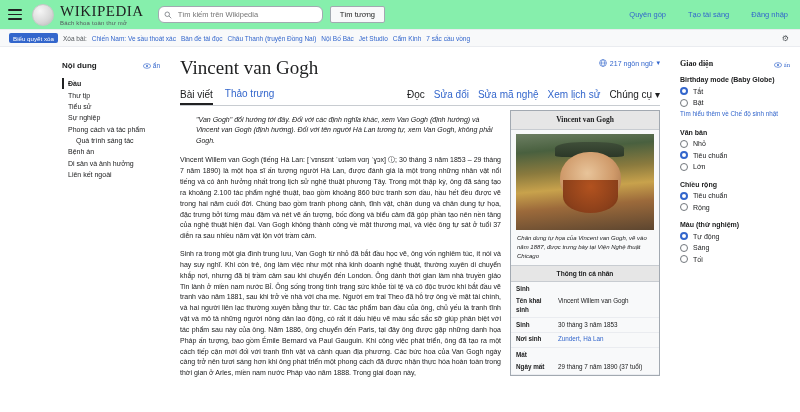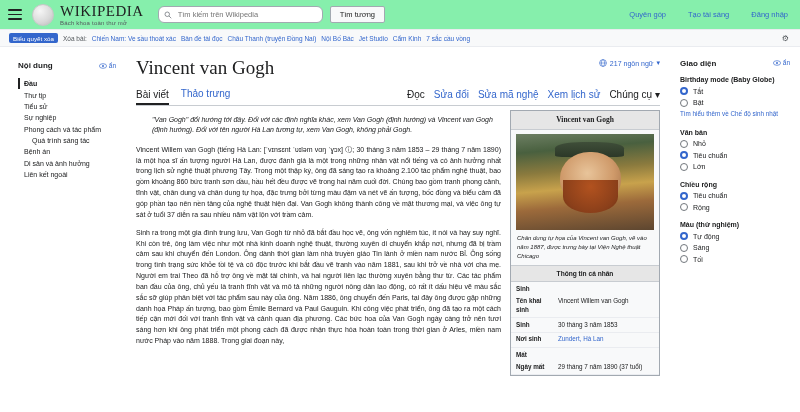--- a/index.html
+++ b/index.html
@@ -69,21 +69,21 @@
     font-size: 6.5px; color:#54595d;
   }
   .pill {
     background:#3366cc; color:#fff; border-radius:2px;
     padding:1.5px 4px; font-size:6.2px; white-space:nowrap;
   }
   .noticebar .nlink { color:#3366cc; white-space:nowrap; }
   .noticebar .gear { margin-left:auto; margin-right:2px; color:#54595d; font-size:8px; }
 
   
-  .layout { display:flex; height: calc(412px - 48px); }
+  .layout { display:flex; height: calc(412px - 48px); padding-left: 44px; }
   .sidebar { width: 124px; padding: 14px 8px 0 18px; flex:none; }
   .content { flex: 1; padding: 10px 12px 0 12px; min-width:0; position:relative;}
   .rightrail { width: 128px; flex:none; padding: 12px 10px 0 8px; border-left:0; }
 
   
   .toc-head {
     display:flex; align-items:center; justify-content:space-between;
     font-size:8px; font-weight:bold; color:#202122; margin-bottom:8px;
   }
   .toc-head .hidelink { font-weight:normal; font-size:6.5px; color:#3366cc; display:flex; align-items:center; gap:2px;}
@@ -156,22 +156,22 @@
     border-top:1px solid #c8ccd1; border-bottom:1px solid #c8ccd1;
     padding:2.5px 2px; font-size:6.6px;
   }
   .ib-row { display:flex; padding:2.5px 5px; border-bottom:1px solid #eaecf0; }
   .ib-label { width: 42px; font-weight:bold; flex:none; padding-right:3px; }
   .ib-val { flex:1; }
   .ib-subhead { font-weight:bold; padding:3px 5px 1px 5px; }
 
   
   .rr-head {
-    display:flex; align-items:flex-start; justify-content:space-between;
-    font-size:8px; font-weight:bold; margin-bottom:8px;
+    display:flex; align-items:flex-end; justify-content:space-between;
+    font-size:8px; font-weight:bold; margin-bottom:8px;font-family:Liberation Serif, serif;
   }
   .rr-head .hidelink { font-weight:normal; font-size:6.5px; color:#3366cc; display:flex; align-items:center; gap:2px;}
   .rr-group { margin-bottom:10px; }
   .rr-gtitle { font-size:7px; font-weight:bold; margin-bottom:4px; }
   .rr-opt { display:flex; align-items:center; gap:5px; font-size:7px; margin:3.5px 0; }
   .radio {
     width:8px; height:8px; border-radius:50%; border:1px solid #72777d;
     background:#fff; flex:none; position:relative;
   }
   .radio.on { border:2.4px solid #3366cc; }

